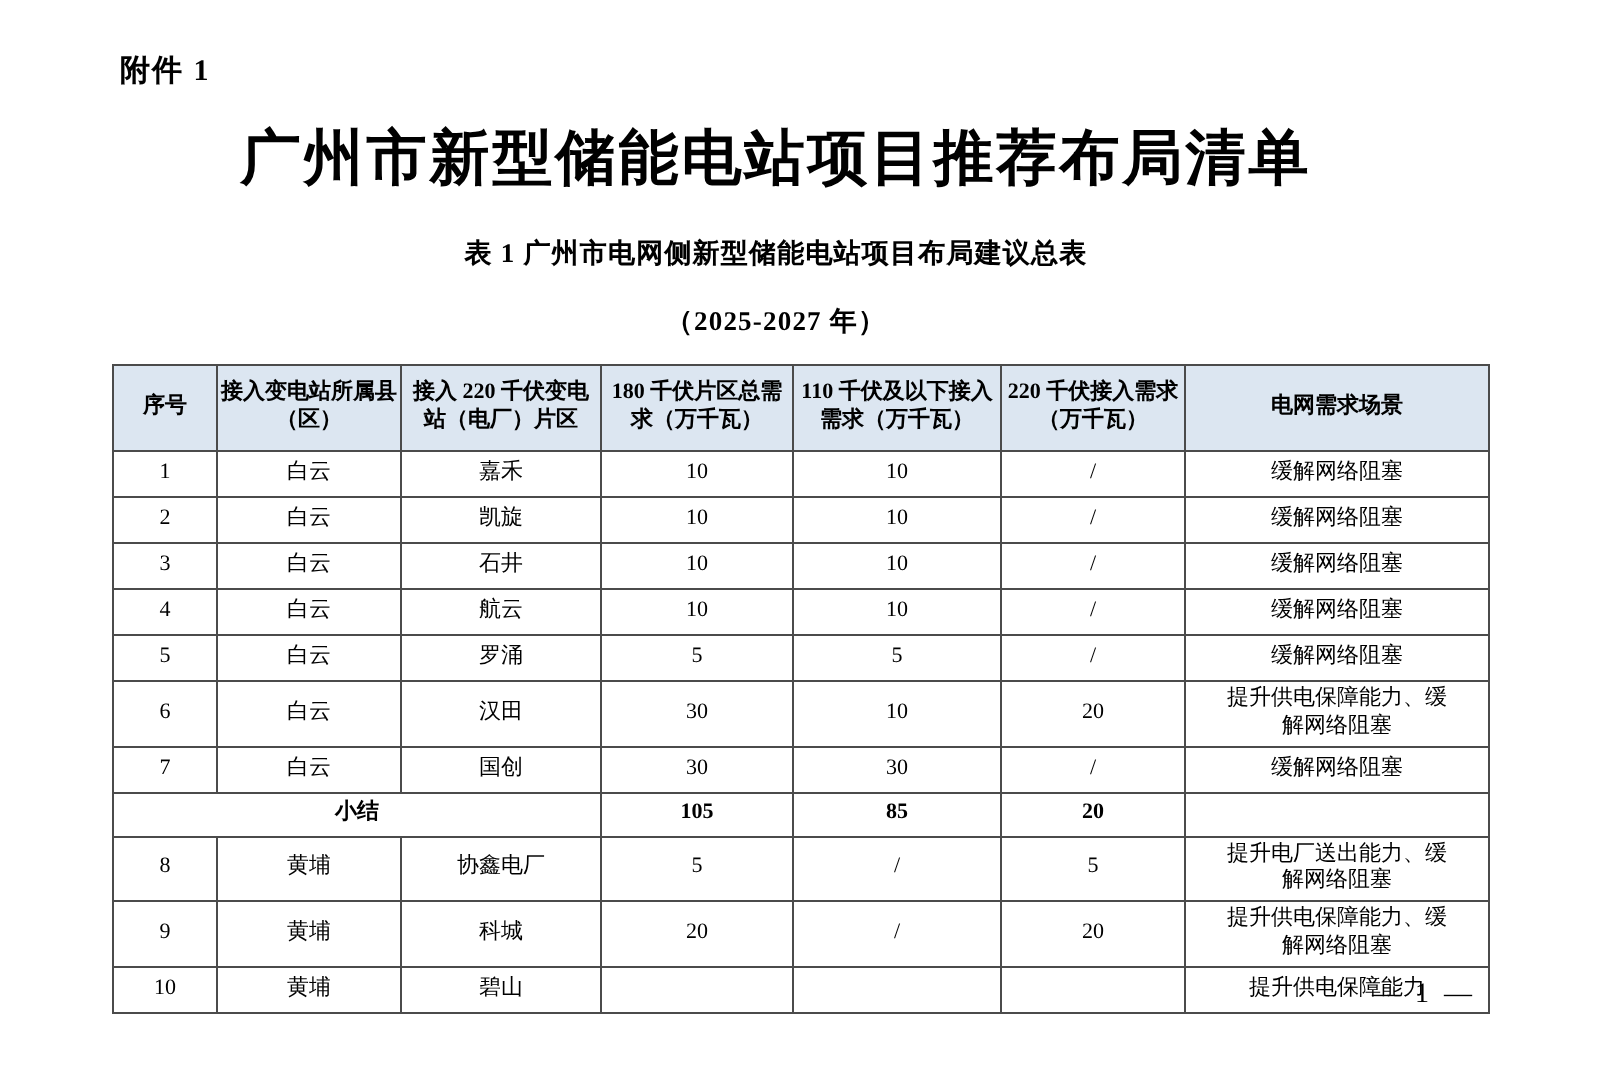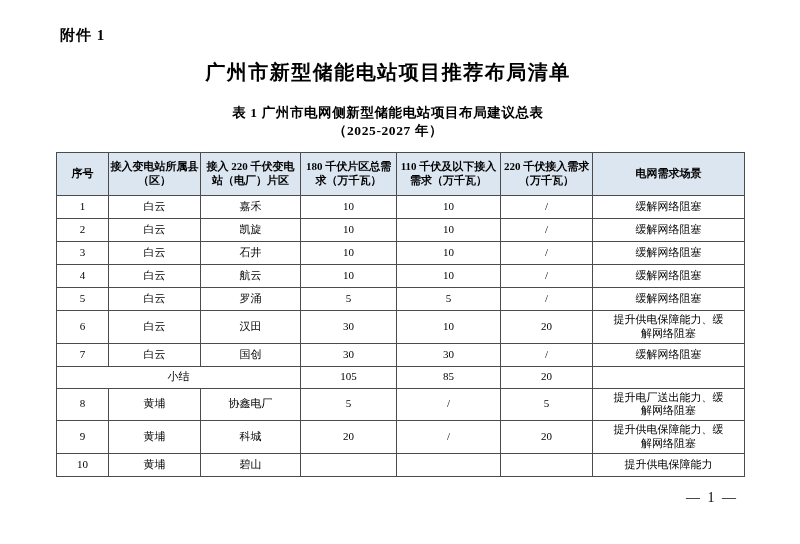--- a/index.html
+++ b/index.html
@@ -25,40 +25,41 @@
     font-family: "Liberation Serif", serif;
     font-size: 15px;
     font-weight: bold;
     letter-spacing: 1px;
     margin-left: 4px;
     margin-bottom: 14px;
   }
   .doc-title {
     text-align: center;
     font-family: "Liberation Serif", serif;
-    font-size: 20px;
+    font-size: 30px;
     font-weight: bold;
     letter-spacing: 1.5px;
     margin-top: 6px;
     margin-bottom: 0;
   }
   .table-caption {
     text-align: center;
     font-family: "Liberation Serif", serif;
     font-size: 13.5px;
     font-weight: bold;
     letter-spacing: 0.6px;
     margin-top: 18px;
   }
   .table-subcaption {
     text-align: center;
     font-family: "Liberation Serif", serif;
     font-size: 13.5px;
     font-weight: bold;
     letter-spacing: 0.6px;
+    margin-top: 16px;
     margin-bottom: 10px;
   }
   table.layout {
     border-collapse: collapse;
     width: 688px;
     margin: 12px auto;
     table-layout: fixed;
     font-family: "Liberation Serif", serif;
   }
   table.layout td, table.layout th {
@@ -78,21 +79,21 @@
     padding: 2px 3px;
   }
   tbody td {
     height: 18px;
   }
   tr.total-row td {
     font-weight: bold;
     height: 17px;
   }
   tr.subtotal-row td {
-    font-weight: normal;
+    font-weight: bold;
     height: 17px;
   }
   td.two-line {
     line-height: 1.3;
   }
   .cell-break {
     display: block;
     text-align: center;
   }
   .page-number {

